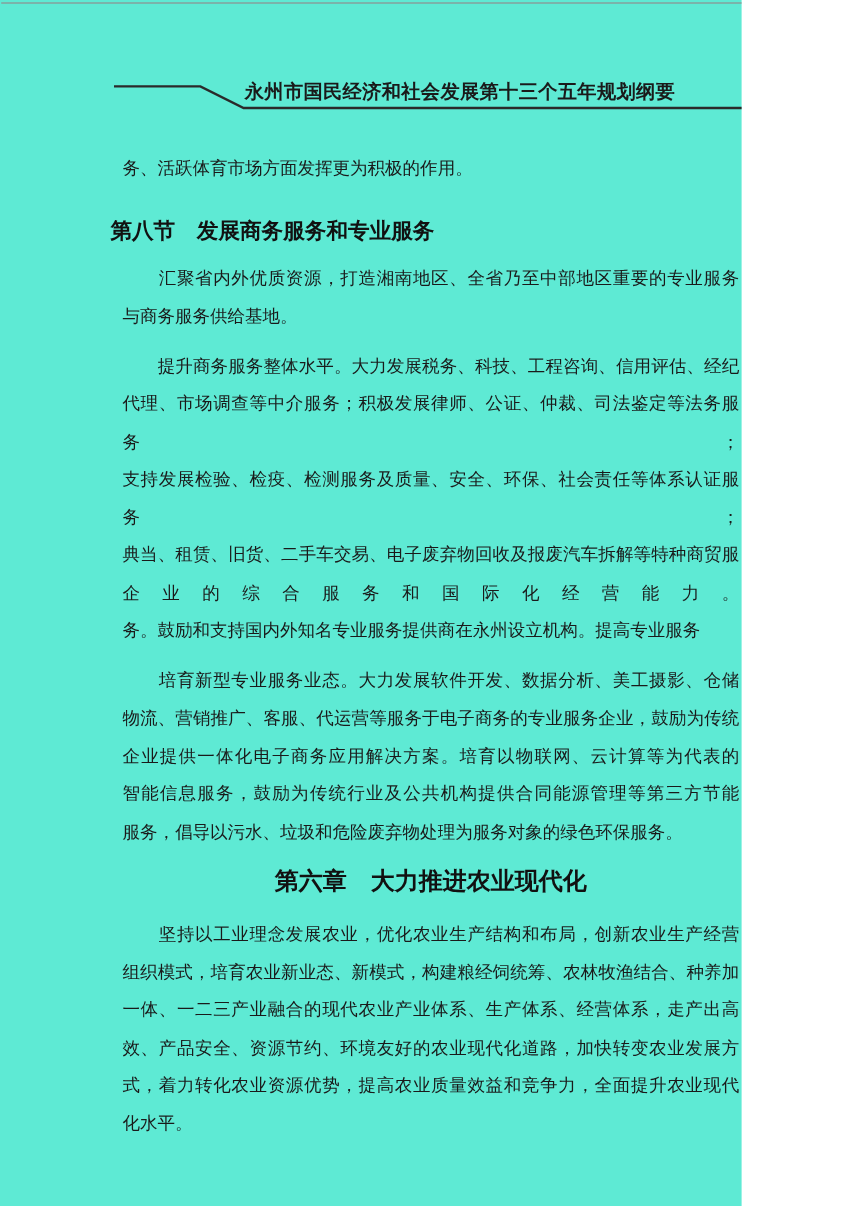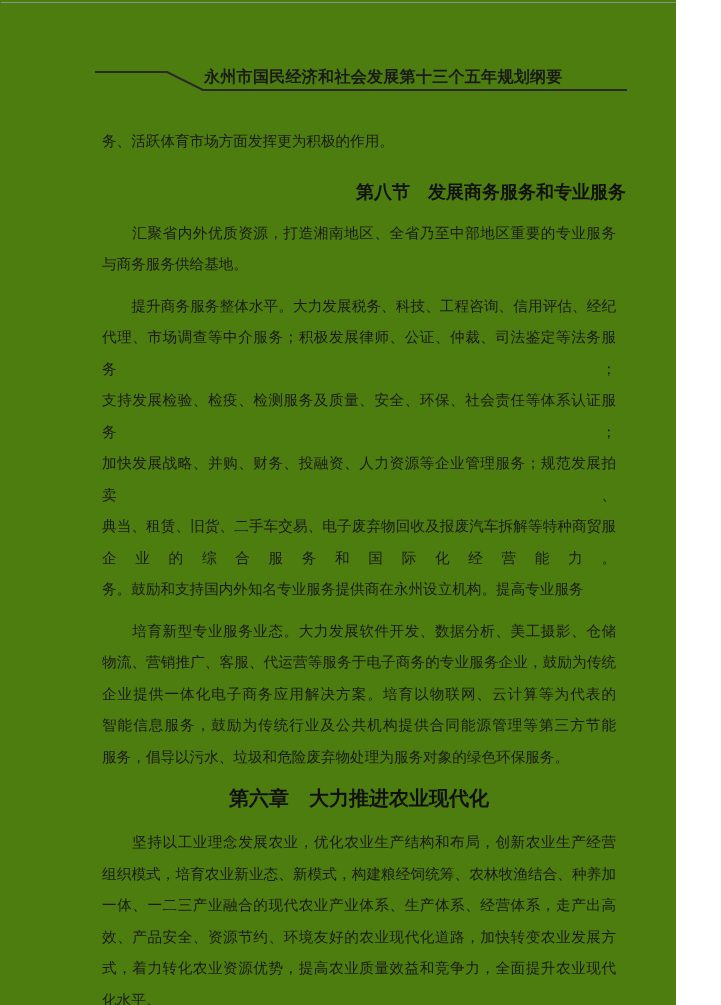--- a/index.html
+++ b/index.html
@@ -2,23 +2,23 @@
 <html lang="zh"><head>
 <meta charset="utf-8">
 <style>
   html, body {
     margin: 0;
     padding: 0;
     background: #ffffff;
   }
   .page {
     position: relative;
-    width: 676px;
+    width: 618px;
     height: 1005px;
-    background: #4d7c0f;
+    background: #5eead4;
     overflow: hidden;
     font-family: "Liberation Serif", "DejaVu Serif", serif;
     color: #1a1a1a;
     text-decoration: underline;
   }
   
   .scan-border-top {
     position: absolute;
     left: 1px; top: 2px;
     width: 708px; height: 1px;
@@ -60,21 +60,21 @@
     white-space: pre-wrap;
   }
   .para .tline:last-child {
     text-align-last: left;
   }
   .section-heading {
     margin: 21px 0 13px 0;
     font-size: 18px;
     line-height: 26px;
     font-weight: bold;
-    text-align: right;
+    text-align: left;
     font-family: "Liberation Sans", "DejaVu Sans", sans-serif;
     color: #111;
   }
   .chapter-heading {
     margin: 6px 0 14px 0;
     font-size: 20px;
     line-height: 30px;
     font-weight: bold;
     text-align: center;
     font-family: "Liberation Sans", "DejaVu Sans", sans-serif;
@@ -114,21 +114,20 @@
 
     <div class="para">
         <div class="tline">　　汇聚省内外优质资源，打造湘南地区、全省乃至中部地区重要的专业服务</div>
         <div class="tline">与商务服务供给基地。</div>
       </div>
 
     <div class="para">
         <div class="tline">　　提升商务服务整体水平。大力发展税务、科技、工程咨询、信用评估、经纪</div>
         <div class="tline">代理、市场调查等中介服务；积极发展律师、公证、仲裁、司法鉴定等法务服务；</div>
         <div class="tline">支持发展检验、检疫、检测服务及质量、安全、环保、社会责任等体系认证服务；</div>
-        <div class="tline">加快发展战略、并购、财务、投融资、人力资源等企业管理服务；规范发展拍卖、</div>
         <div class="tline">典当、租赁、旧货、二手车交易、电子废弃物回收及报废汽车拆解等特种商贸服</div>
         <div class="tline">企业的综合服务和国际化经营能力。</div>
         <div class="tline">务。鼓励和支持国内外知名专业服务提供商在永州设立机构。提高专业服务</div>
       </div>
 
     <div class="para">
         <div class="tline">　　培育新型专业服务业态。大力发展软件开发、数据分析、美工摄影、仓储</div>
         <div class="tline">物流、营销推广、客服、代运营等服务于电子商务的专业服务企业，鼓励为传统</div>
         <div class="tline">企业提供一体化电子商务应用解决方案。培育以物联网、云计算等为代表的</div>
         <div class="tline">智能信息服务，鼓励为传统行业及公共机构提供合同能源管理等第三方节能</div>

